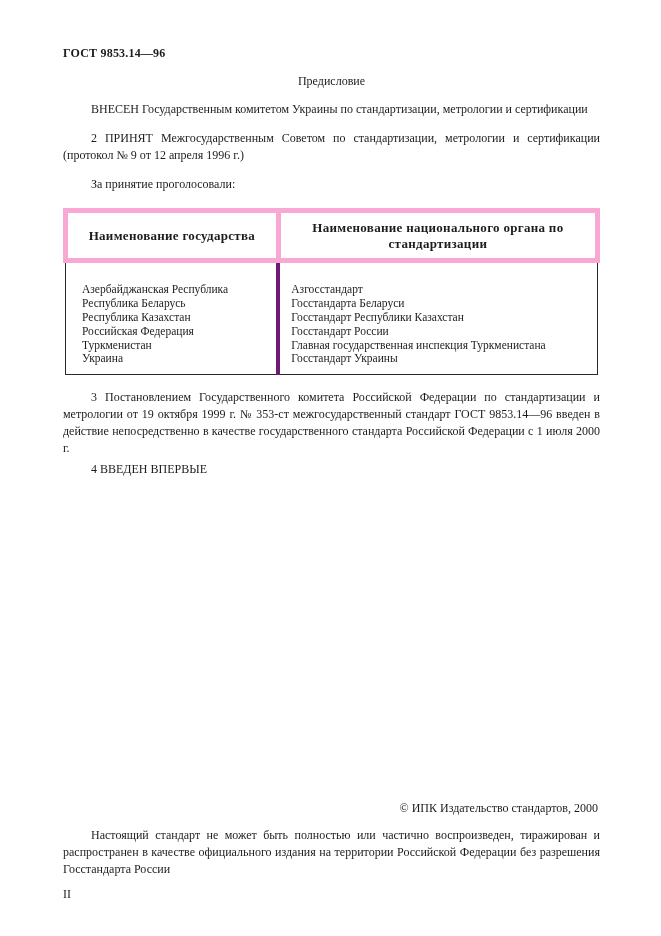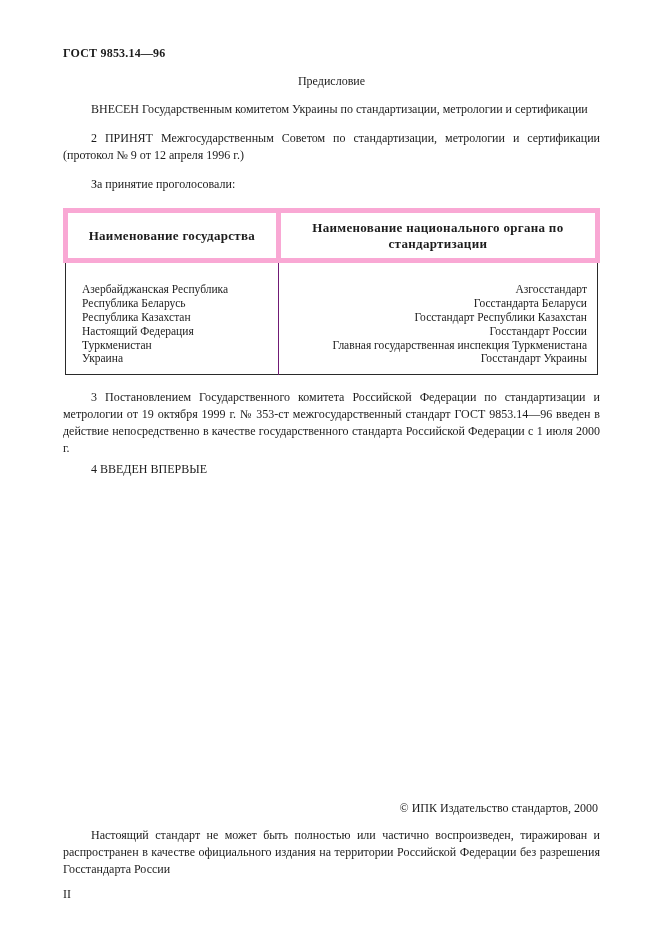--- a/index.html
+++ b/index.html
@@ -53,23 +53,22 @@
     line-height: 1.2;
   }
   .vote-table th.col-country { width: 40%; }
   .vote-table td {
     font-size: 11.5px;
     line-height: 1.2;
     padding: 0 10px 0 16px;
     vertical-align: top;
   }
   .vote-table td.org-cell {
-    border-left: 1px solid #701a75;
+    border-left: 4px solid #701a75;
     padding-left: 11px;
-    text-align: right;
   }
   .vote-table tr.first-row td { padding-top: 20px; }
   .vote-table tr.last-row td { padding-bottom: 8px; }
   .footer-block {
     margin-top: auto;
   }
   .copyright {
     text-align: right;
     font-size: 12px;
     padding-right: 2px;
@@ -116,21 +115,21 @@
       </tr>
       <tr>
         <td>Республика Беларусь</td>
         <td class="org-cell">Госстандарта Беларуси</td>
       </tr>
       <tr>
         <td>Республика Казахстан</td>
         <td class="org-cell">Госстандарт Республики Казахстан</td>
       </tr>
       <tr>
-        <td>Настоящий Федерация</td>
+        <td>Российская Федерация</td>
         <td class="org-cell">Госстандарт России</td>
       </tr>
       <tr>
         <td>Туркменистан</td>
         <td class="org-cell">Главная государственная инспекция Туркменистана</td>
       </tr>
       <tr class="last-row">
         <td>Украина</td>
         <td class="org-cell">Госстандарт Украины</td>
       </tr>

